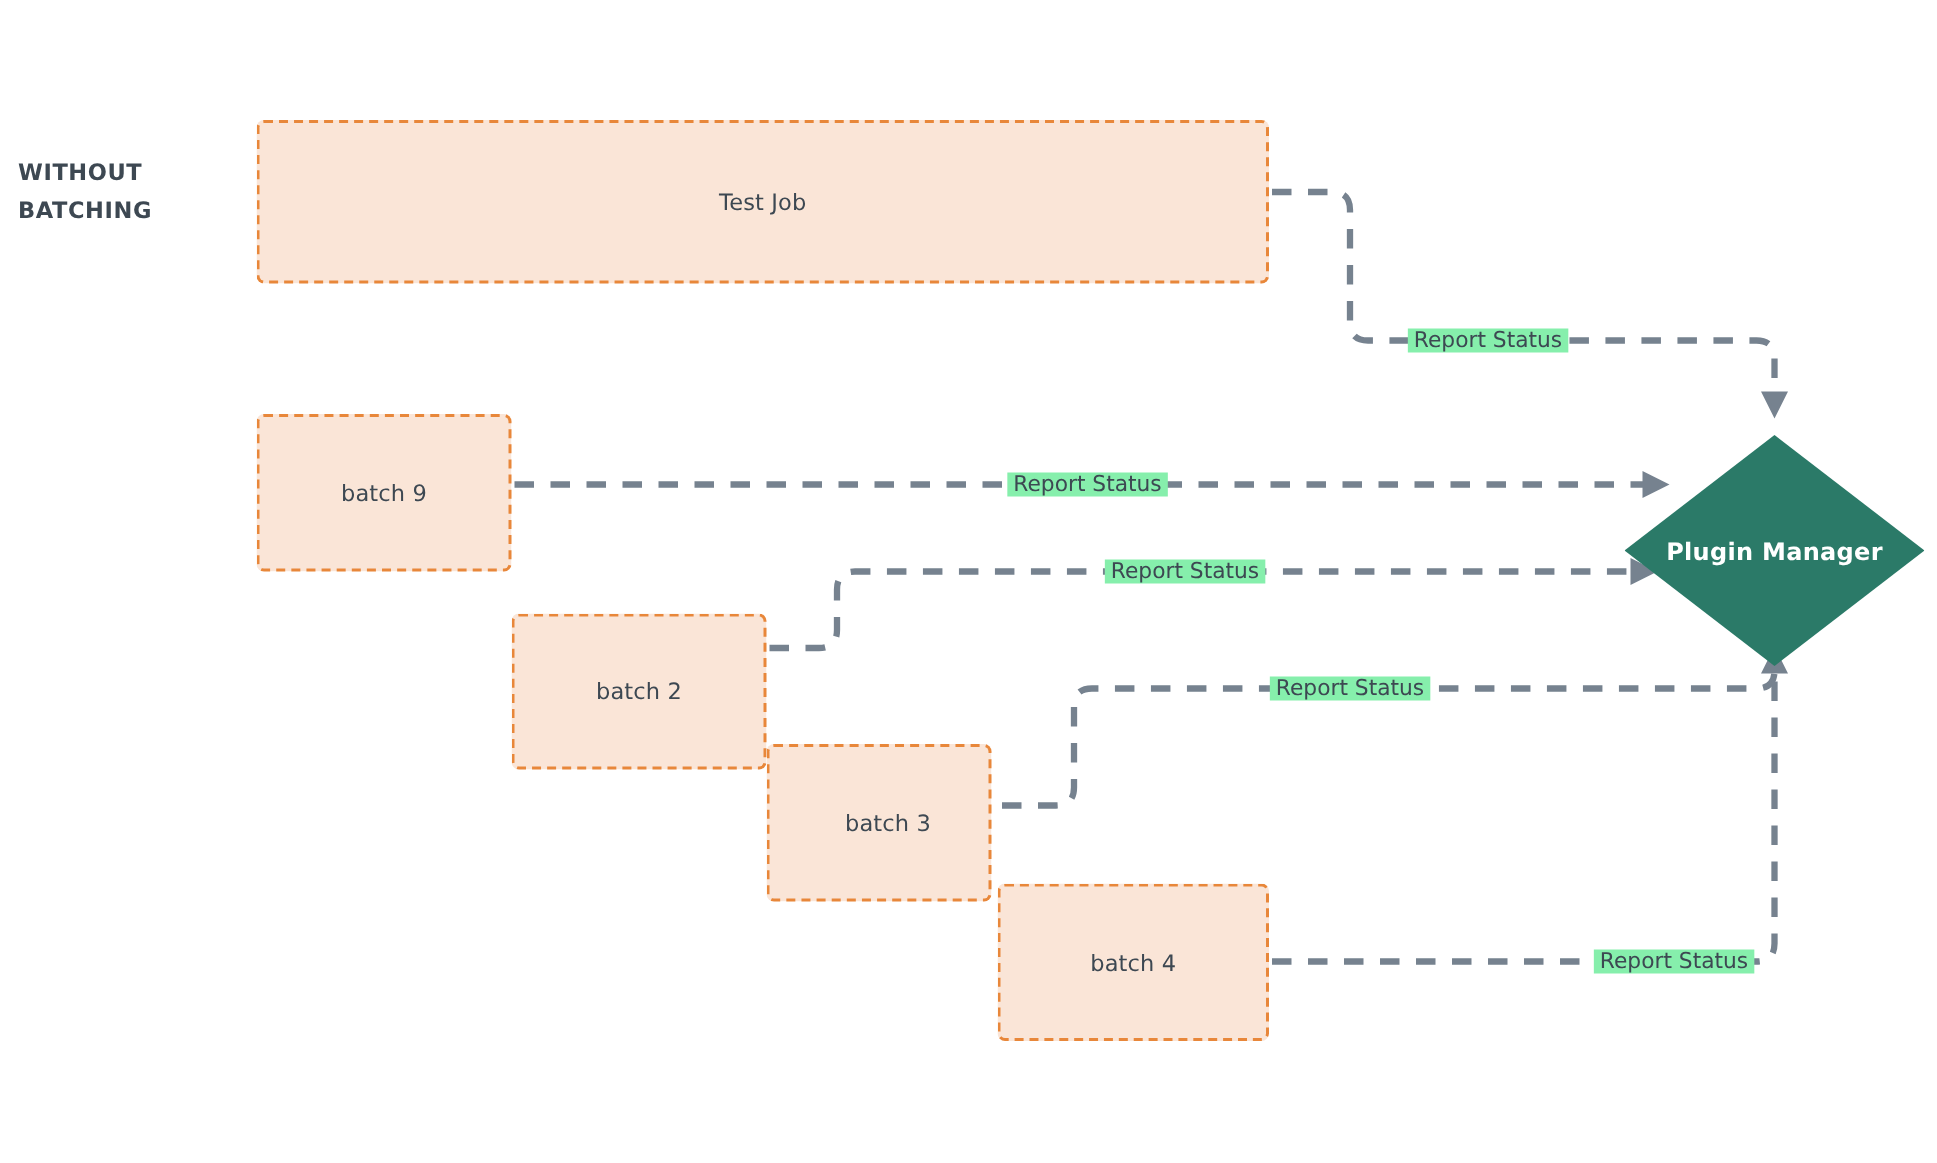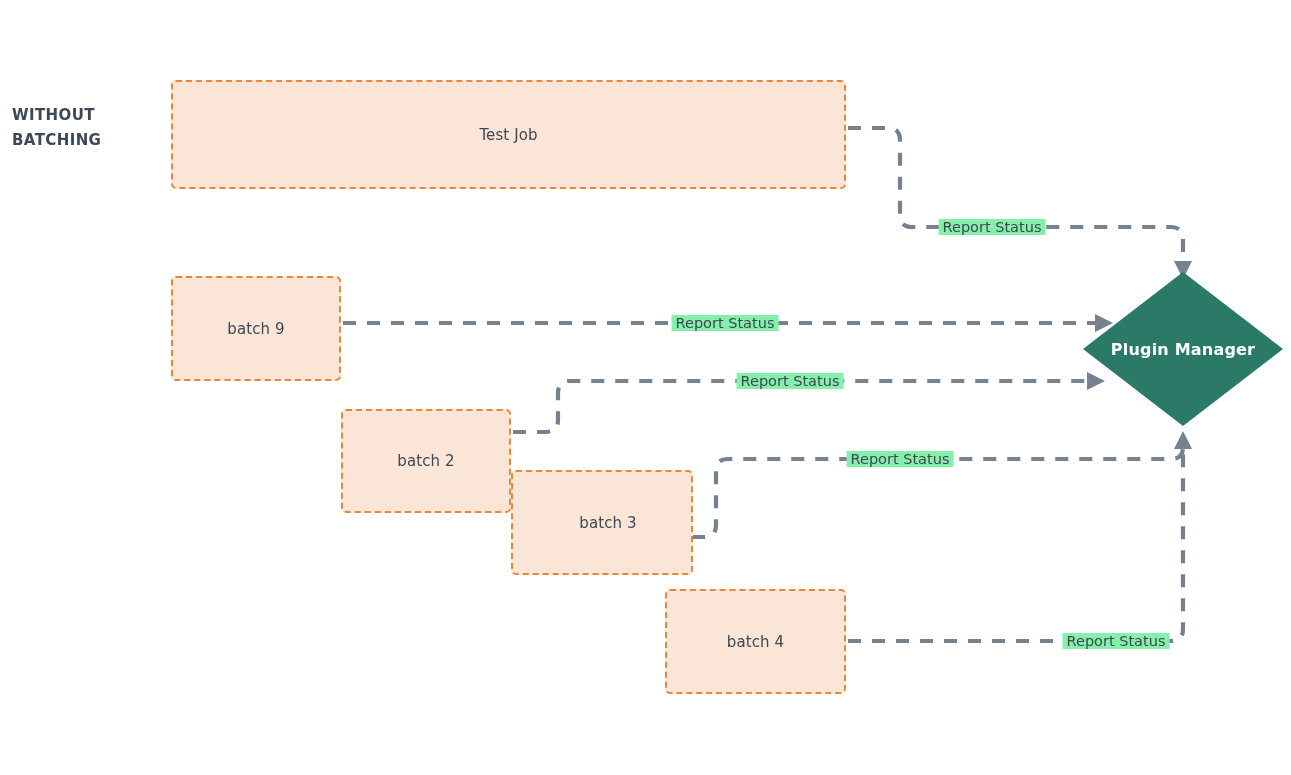--- a/index.html
+++ b/index.html
@@ -47,27 +47,27 @@
   .job-box .job-label {
     font-size: 15px;
     font-weight: 500;
     color: #3d4852;
     letter-spacing: 0.1px;
   }
 
   #box-test-job   { left: 171px; top: 80px;  width: 675px; height: 109px; }
   #box-batch-1    { left: 171px; top: 276px; width: 170px; height: 105px; }
   #box-batch-2    { left: 341px; top: 381px; width: 170px; height: 104px; margin-top: 28px; }
-  #box-batch-3    { left: 511px; top: 470px; width: 182px; height: 105px; padding-left: 12px; }
+  #box-batch-3    { left: 511px; top: 496px; width: 150px; height: 105px; padding-left: 12px; }
   #box-batch-4    { left: 665px; top: 589px; width: 181px; height: 105px; }
 
   #diamond-plugin-manager {
     position: absolute;
     left: 1083px;
-    top: 272px;
+    top: 290px;
     width: 200px;
     height: 154px;
   }
   #diamond-plugin-manager .diamond-shape {
     position: absolute;
     inset: 0;
     background: #2b7a68;
     clip-path: polygon(50% 0%, 100% 50%, 50% 100%, 0% 50%);
   }
   #diamond-plugin-manager .diamond-label {

